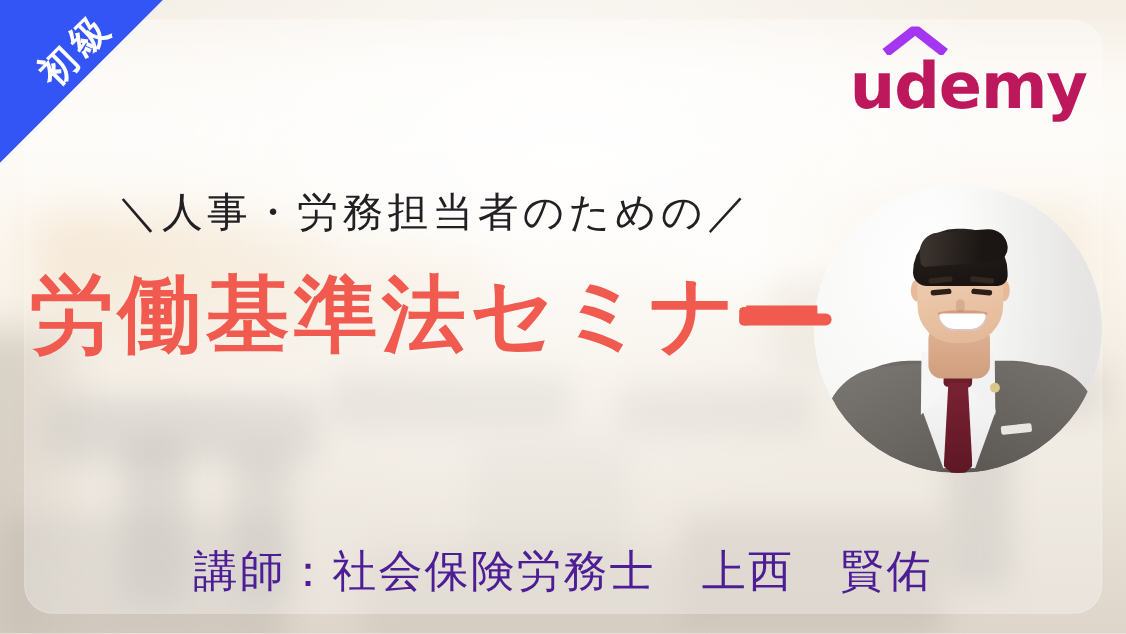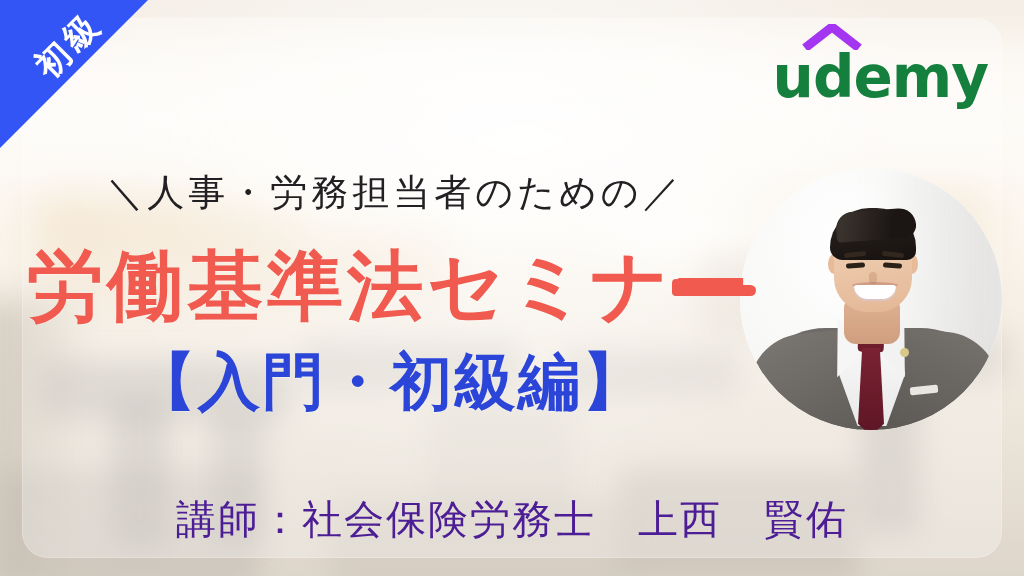--- a/index.html
+++ b/index.html
@@ -327,34 +327,33 @@
     <div class="ph-eye-l"></div>
     <div class="ph-eye-r"></div>
     <div class="ph-nose"></div>
     <div class="ph-lip"></div>
     <div class="ph-smile"></div>
   </div>
 
   <div class="content">
     <div class="subtitle" style="color: rgb(35, 32, 36);">＼人事・労務担当者のための／</div>
     <div class="headline">労働基準法セミナー</div>
-    <div class="subhead">【入門・初級編】</div>
     <div class="presenter" style="color: #4c1d95;">講師：社会保険労務士　上西　賢佑</div>
   </div>
 
   <div class="vowel-hook"></div>
   <div class="vowel-bar"></div>
 
   <div class="ribbon-wrap">
     <div class="ribbon-tri"></div>
     <div class="ribbon-text" style="color: rgb(255, 255, 255);">初級</div>
   </div>
 
   <div class="udemy">
     <span class="udemy-chev">
       <svg width="62" height="26" viewBox="0 0 62 26" aria-hidden="true">
         <path d="M4 24 L31 3 L58 24" fill="none" stroke="#A435F0" stroke-width="9" stroke-linecap="butt" stroke-linejoin="miter"></path>
       </svg>
     </span>
-    <span class="udemy-word" style="color: #15803d;">udemy</span>
+    <span class="udemy-word" style="color: #be185d;">udemy</span>
   </div>
 
 </div>
 
 </body></html>

